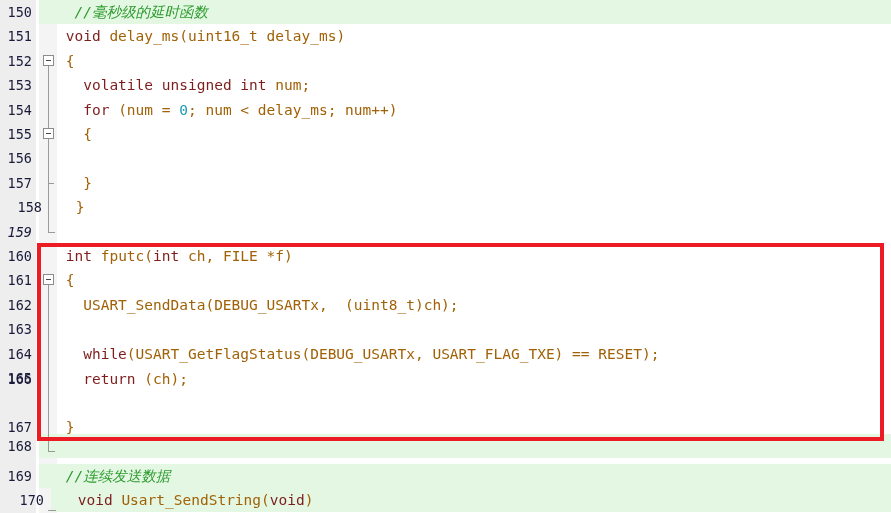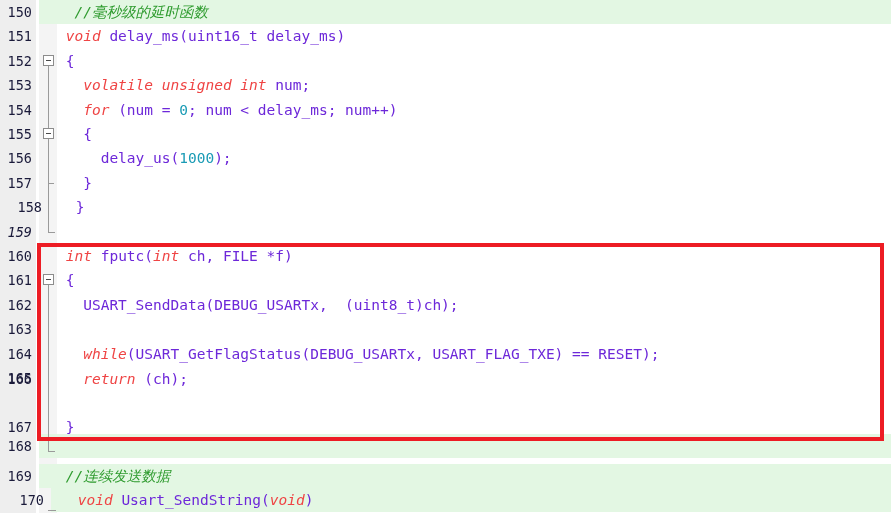--- a/index.html
+++ b/index.html
@@ -77,24 +77,24 @@
     z-index: 1;
   }
   .row .code {
     position: absolute;
     left: 57px; top: 0;
     z-index: 3;
     color: #000000;
   }
 
   
-  .kw      { color: #ef4444; font-style: italic; }   
+  .kw      { color: #7f1d1d; }   
   .num     { color: #1a9bb5; }   
   .cmt     { color: #2e9b2e; font-style: italic; }   
-  .plain   { color: #6d28d9; }
+  .plain   { color: #a16207; }
 
   
   .foldbox {
     position: absolute;
     width: 11px; height: 11px;
     border: 1px solid #8c8c8c;
     background: #ffffff;
     box-sizing: border-box;
     z-index: 5;
   }
@@ -137,21 +137,21 @@
   <div class="gutter-sep"></div>
   <div class="fold-bg"></div>
 
   <div class="rows" id="rows">
       <div class="row" style="top: 0px; position: absolute; left: 0px; width: 891px;"><div class="greenbar"></div><span class="lineno">150</span><span class="code"><span class="plain">  </span><span class="cmt">//毫秒级的延时函数</span></span></div>
       <div class="row" style="top: 24.4px; position: absolute; left: 0px; width: 891px;"><span class="lineno">151</span><span class="code"><span class="plain"> </span><span class="kw">void</span><span class="plain"> delay_ms(</span><span class="plain">uint16_t</span><span class="plain"> delay_ms)</span></span></div>
       <div class="row" style="top: 48.8px; position: absolute; left: 0px; width: 891px;"><span class="lineno">152</span><span class="code"><span class="plain"> {</span></span></div>
       <div class="row" style="top: 73.2px; position: absolute; left: 0px; width: 891px;"><span class="lineno">153</span><span class="code"><span class="plain">   </span><span class="kw">volatile unsigned int</span><span class="plain"> num;</span></span></div>
       <div class="row" style="top: 97.6px; position: absolute; left: 0px; width: 891px;"><span class="lineno">154</span><span class="code"><span class="plain">   </span><span class="kw">for</span><span class="plain"> (num = </span><span class="num">0</span><span class="plain">; num &lt; delay_ms; num++)</span></span></div>
       <div class="row" style="top: 122px; position: absolute; left: 0px; width: 891px;"><span class="lineno">155</span><span class="code"><span class="plain">   {</span></span></div>
-      <div class="row" style="top: 146.4px; position: absolute; left: 0px; width: 891px;"><span class="lineno">156</span><span class="code"><span class="plain">     delay_us(</span><span class="num">1000</span><span class="plain">);</span></span></div>
+      <div class="row" style="top: 146.4px; position: absolute; left: 0px; width: 891px;"><span class="lineno">156</span></div>
       <div class="row" style="top: 170.8px; position: absolute; left: 0px; width: 891px;"><span class="lineno">157</span><span class="code"><span class="plain">   }</span></span></div>
       <div class="row" style="top: 195.2px; position: absolute; left: 10px; width: 891px;"><span class="lineno">158</span><span class="code"><span class="plain"> }</span></span></div>
       <div class="row" style="top: 219.6px; position: absolute; left: 0px; width: 891px; font-style: italic;"><span class="lineno">159</span><span class="code"></span></div>
       <div class="row" style="top: 244px; position: absolute; left: 0px; width: 891px;"><span class="lineno">160</span><span class="code"><span class="plain"> </span><span class="kw">int</span><span class="plain"> fputc(</span><span class="kw">int</span><span class="plain"> ch, FILE *f)</span></span></div>
       <div class="row" style="top: 268.4px; position: absolute; left: 0px; width: 891px;"><span class="lineno">161</span><span class="code"><span class="plain"> {</span></span></div>
       <div class="row" style="top: 292.8px; position: absolute; left: 0px; width: 891px;"><span class="lineno">162</span><span class="code"><span class="plain">   USART_SendData(DEBUG_USARTx,  (uint8_t)ch);</span></span></div>
       <div class="row" style="top: 317.2px; position: absolute; left: 0px; width: 891px;"><span class="lineno">163</span><span class="code"></span></div>
       <div class="row" style="top: 341.6px; position: absolute; left: 0px; width: 891px;"><span class="lineno">164</span><span class="code"><span class="plain">   </span><span class="kw">while</span><span class="plain">(USART_GetFlagStatus(DEBUG_USARTx, USART_FLAG_TXE) == RESET);</span></span></div>
       <div class="row" style="top: 366px; position: absolute; left: 0px; width: 891px;"><span class="lineno">165</span><span class="code"></span></div>
       <div class="row" style="top: 367px; position: absolute; left: 0px; width: 891px;"><span class="lineno">166</span><span class="code"><span class="plain">   </span><span class="kw">return</span><span class="plain"> (ch);</span></span></div>

